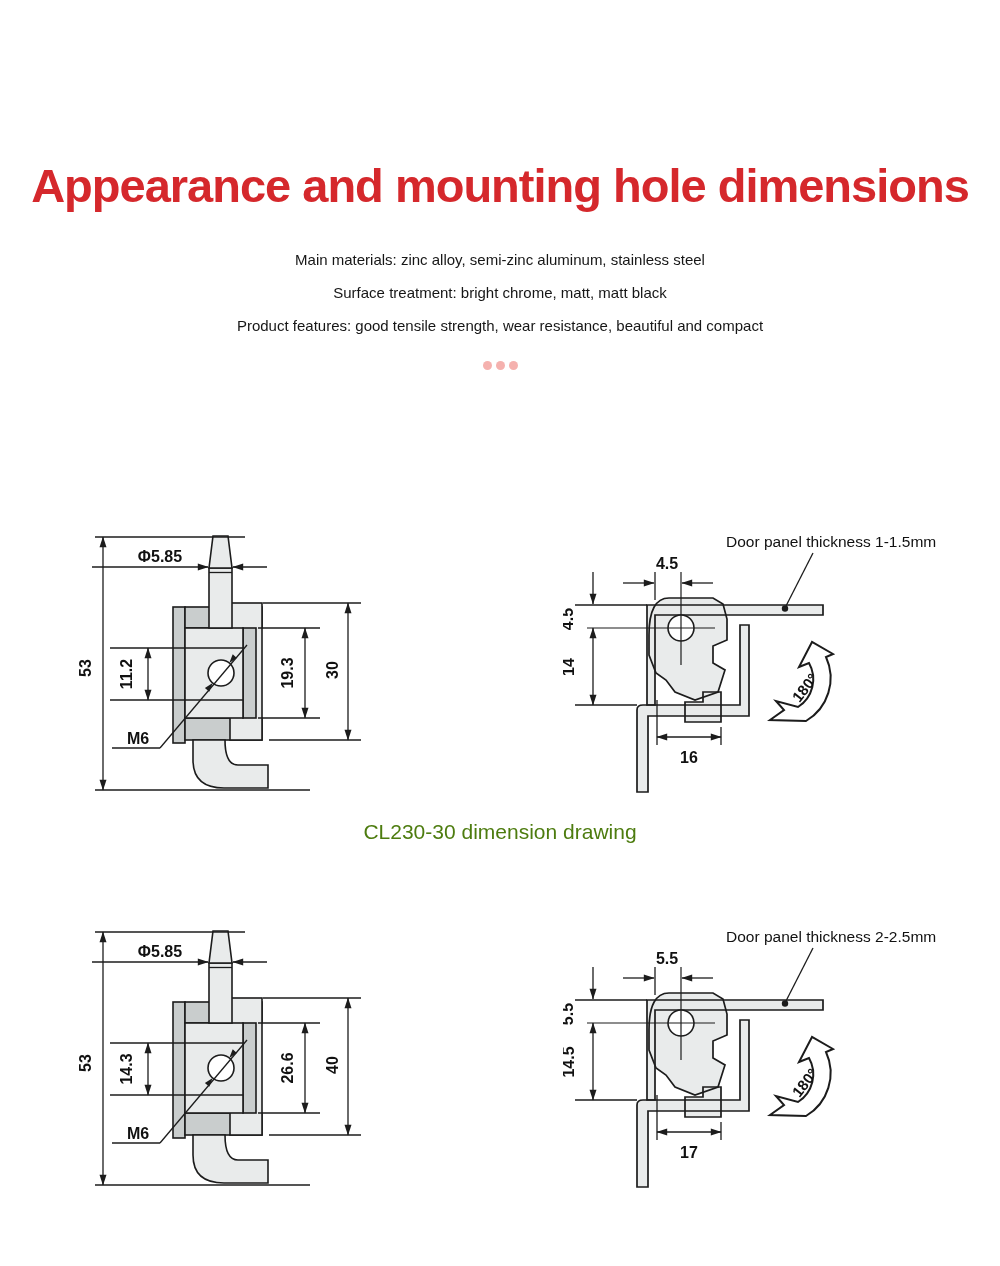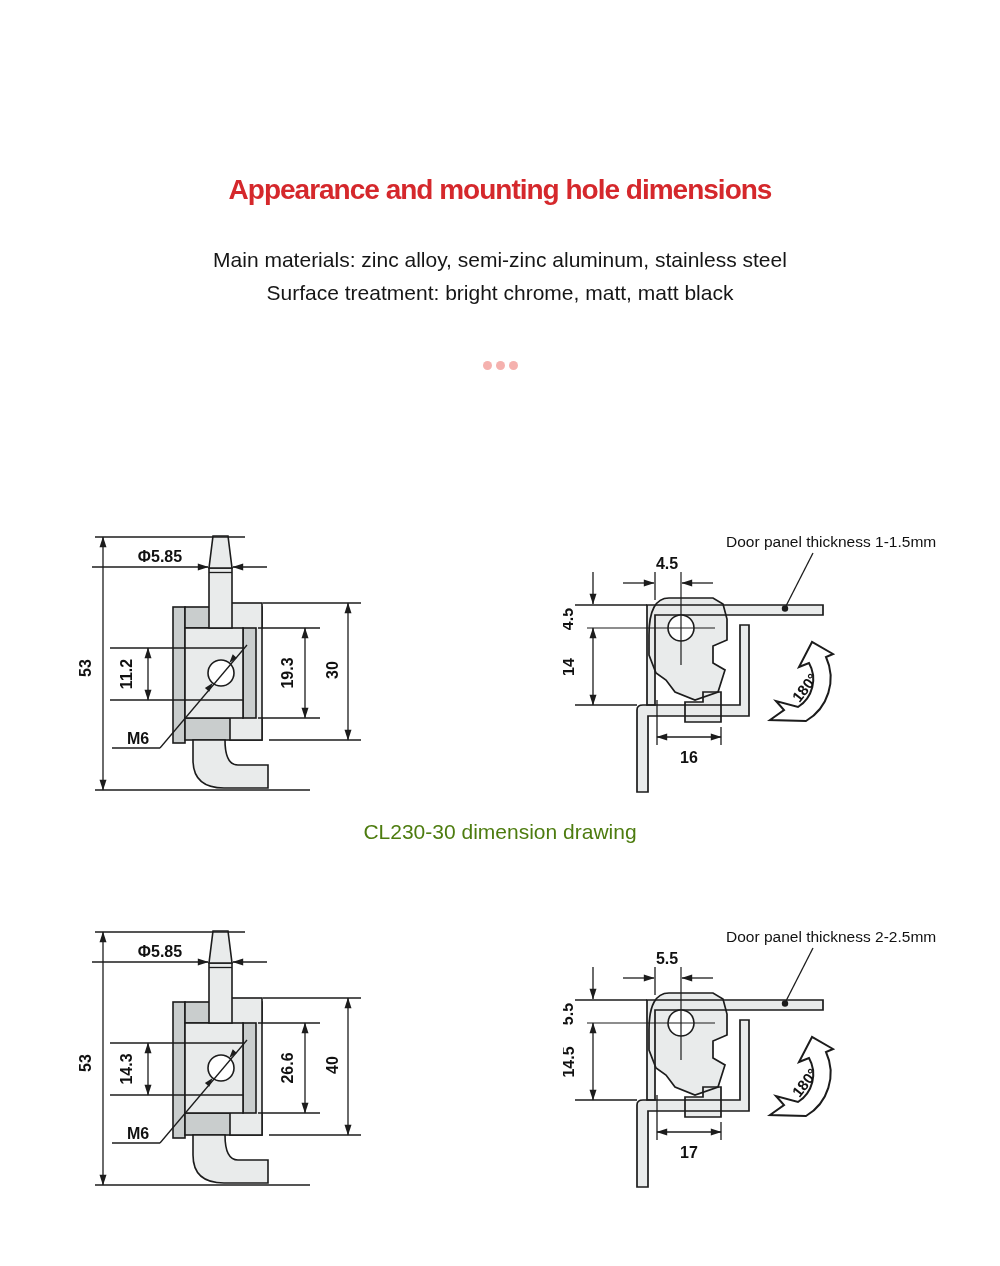--- a/index.html
+++ b/index.html
@@ -1,21 +1,21 @@
 <!DOCTYPE html>
 <html><head>
 <meta charset="utf-8">
 <style>
   html,body{margin:0;padding:0;background:#fff;}
   .page{position:relative;width:1000px;height:1266px;background:#fff;overflow:hidden;
         font-family:"Liberation Sans",sans-serif;}
-  .title{position:absolute;top:174px;left:0;width:100%;text-align:center;
-         font-size:28px;font-weight:bold;letter-spacing:-1px;color:#d5282c;white-space:nowrap;}
+  .title{position:absolute;top:158px;left:0;width:100%;text-align:center;
+         font-size:47px;font-weight:bold;letter-spacing:-1px;color:#d5282c;white-space:nowrap;}
   .desc{position:absolute;top:243px;left:0;width:100%;text-align:center;
-        font-size:21px;line-height:33px;color:#161616;}
+        font-size:15px;line-height:33px;color:#161616;}
   .dots{position:absolute;top:360px;left:0;width:100%;text-align:center;line-height:10px;}
   .dot{display:inline-block;width:9px;height:9px;border-radius:50%;background:#f5b1ae;margin:0 2px;}
   .caption{position:absolute;left:0;width:100%;text-align:center;font-size:21px;color:#4d7c0f;}
   .cap1{top:820px;}
   .cap2{top:1192px;}
   .fig{position:absolute;}
   
   .dl{stroke:#1c1c1c;stroke-width:1.3;fill:none;}
   .thin{stroke:#1c1c1c;stroke-width:1.2;fill:none;}
   .a2{marker-start:url(#ah);marker-end:url(#ah);}
@@ -42,20 +42,21 @@
         <path d="M0.8,1 L11.6,4.5 L0.8,8 Z" fill="#1c1c1c"></path>
       </marker>
     </defs>
   </svg>
 
   <div class="title">Appearance and mounting hole dimensions</div>
 
   <div class="desc">
     <div>Main materials: zinc alloy, semi-zinc aluminum, stainless steel</div>
     <div>Surface treatment: bright chrome, matt, matt black</div>
+    <div>Product features: good tensile strength, wear resistance, beautiful and compact</div>
   </div>
 
   <div class="dots">
     <span class="dot"></span><span class="dot"></span><span class="dot"></span>
   </div>
 
   <svg class="fig" style="left:62px;top:518px" width="310" height="290" viewBox="0 0 310 290">
     <g>
       <rect class="fd" x="111" y="89" width="12" height="136"></rect>
       <rect class="fd" x="123" y="89" width="77" height="21"></rect>

